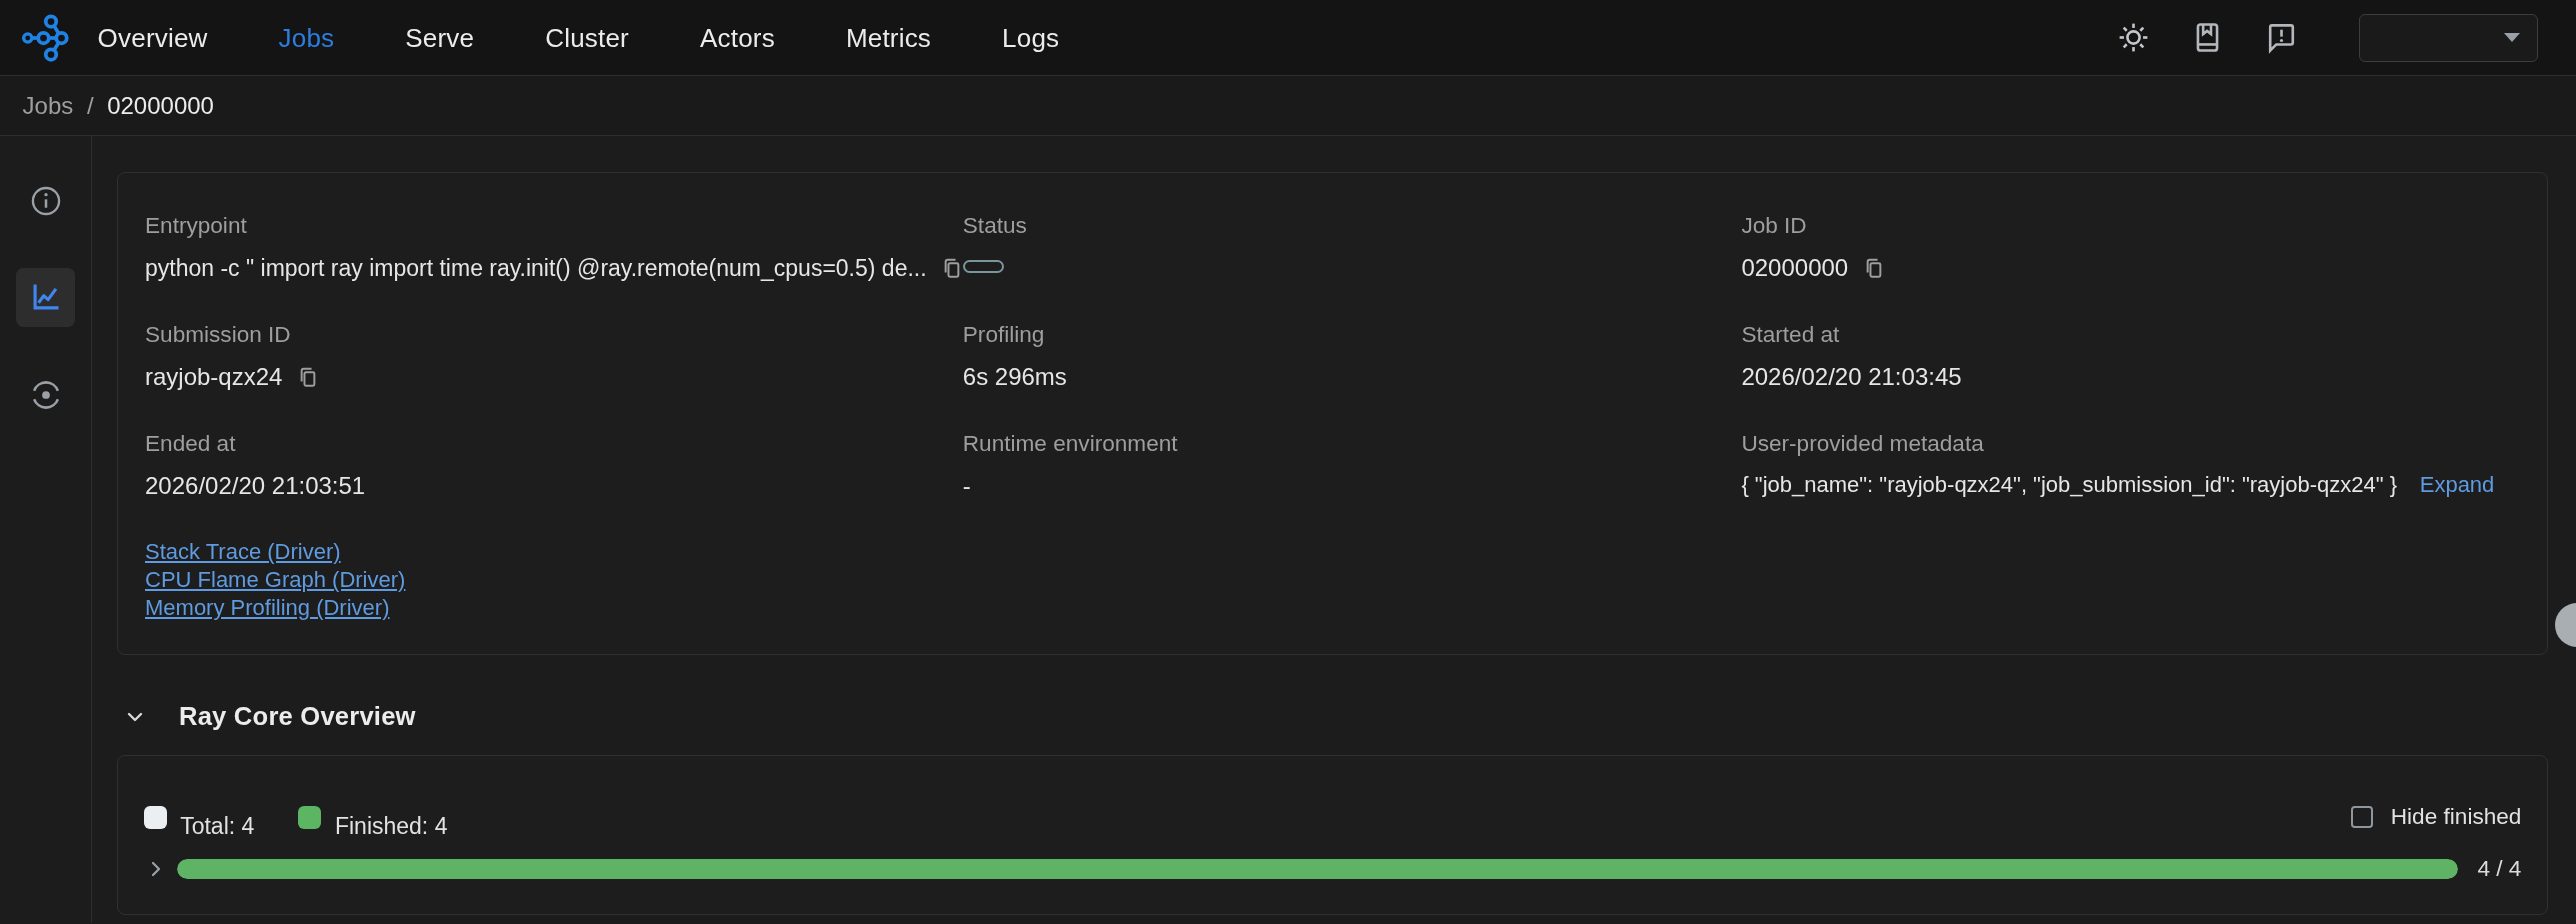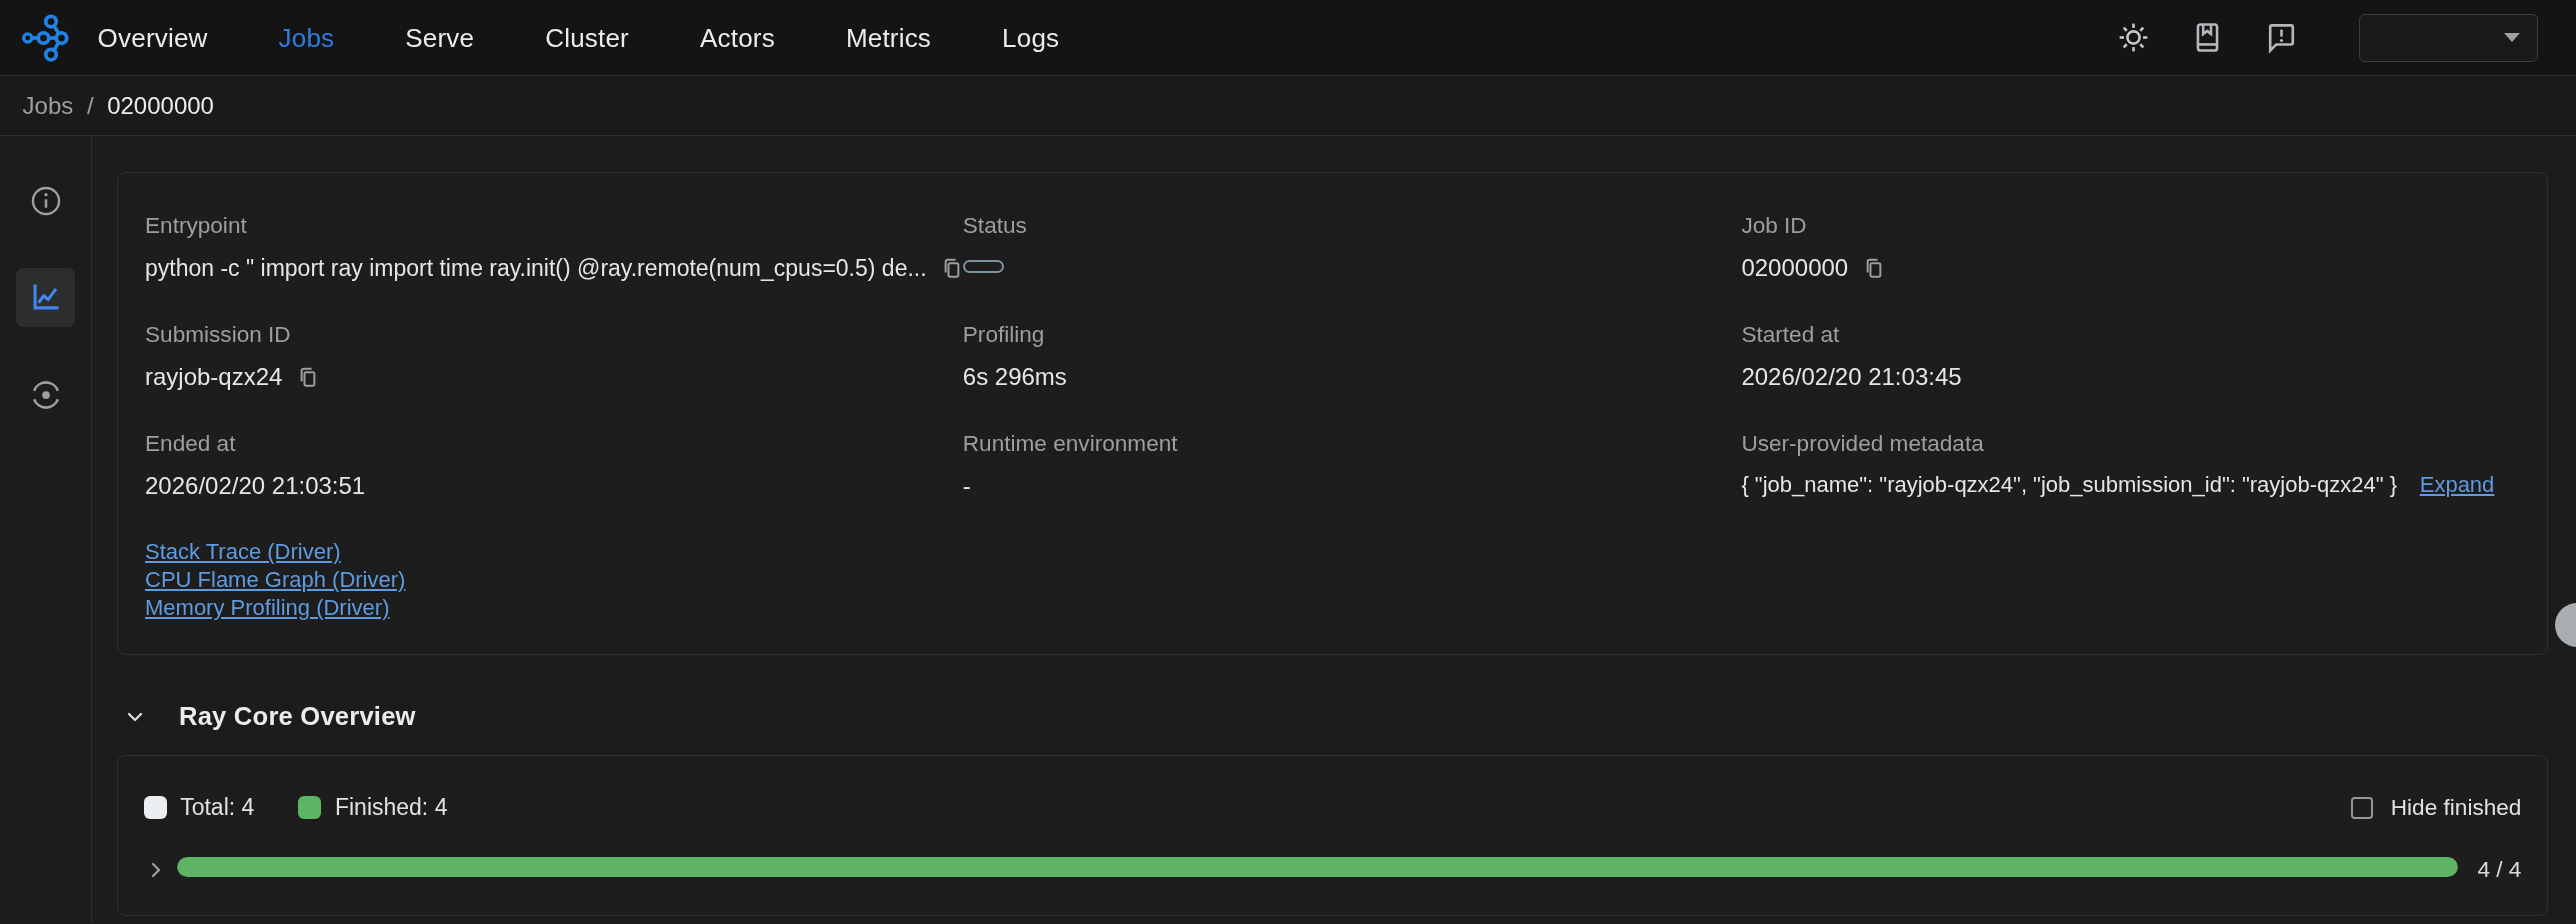--- a/index.html
+++ b/index.html
@@ -56,41 +56,41 @@
   .info-grid { display: grid; grid-template-columns: 1fr 1fr 1fr; row-gap: 36px; }
   .field-label { font-size: 22.6px; line-height: 29px; color: #9e9e9e; margin-bottom: 12px; }
   .field-value { font-size: 24px; line-height: 32px; color: #e6e6e6; display: flex; align-items: center; }
   .nowrap { white-space: nowrap; }
   .copy-btn { margin-left: 13.6px; display: inline-flex; cursor: pointer; flex: none; }
   .status-pill {
     display: inline-block; width: 41px; height: 13.6px;
     border: 2.3px solid #7a959d; border-radius: 7.5px; margin-top: 7.5px;
   }
   .meta-value { font-size: 22px; line-height: 30px; color: #e6e6e6; white-space: nowrap; }
-  .link { color: #5f9be0; text-decoration: underline; cursor: pointer; }
+  .link { color: #5f9be0; cursor: pointer; }
   .expand-link { font-size: 22px; margin-left: 16.6px; }
   .action-link { display: block; font-size: 22px; line-height: 28px; color: #5f9be0; text-decoration: underline; cursor: pointer; width: max-content; }
 
   
   .section-header { display: flex; align-items: center; gap: 32px; margin: 47px 0 24px 0; padding-left: 6px; }
   .section-title { font-size: 25.6px; font-weight: 700; color: #ececec; letter-spacing: 0.2px; }
   .chev-btn { display: flex; align-items: center; justify-content: center; cursor: pointer; }
 
   
   .progress-card { padding: 38px 25.6px 32px 25.6px; }
   .legend-row { display: flex; align-items: center; }
   .legend-item { display: flex; align-items: center; margin-right: 44px; }
   .swatch { width: 23px; height: 23px; border-radius: 6px; margin-right: 13.6px; flex: none; }
   .swatch-total { background: #eceff1; }
   .swatch-finished { background: #5bb563; }
-  .legend-label { font-size: 23px; color: #e2e2e2; }
+  .legend-label { font-size: 23px; color: #e2e2e2; margin-top: 19px; }
   .hide-finished { margin-left: auto; display: flex; align-items: center; cursor: pointer; }
   .checkbox { width: 22px; height: 22px; border: 2.3px solid #8f969c; border-radius: 3.8px; background: transparent; }
   .hide-finished-label { font-size: 22.6px; color: #e2e2e2; margin-left: 18px; }
-  .progress-row { display: flex; margin-top: 36px; }
+  .progress-row { display: flex; align-items: center; margin-top: 16px; }
   .progress-track { flex: 1; height: 20.3px; border-radius: 10.5px; background: #2a2a2a; margin-left: 9px; overflow: hidden; }
   .progress-fill { height: 100%; border-radius: 10.5px; background: #5fb364; }
   .progress-count { font-size: 22.6px; font-weight: 500; color: #dcdcdc; margin-left: 19.6px; white-space: nowrap; }
 
   
   .fab-half { position: absolute; top: 603px; right: -22.6px; width: 44px; height: 44px; border-radius: 50%; background: #a9aeb3; }
 </style>
 </head>
 <body>
 

